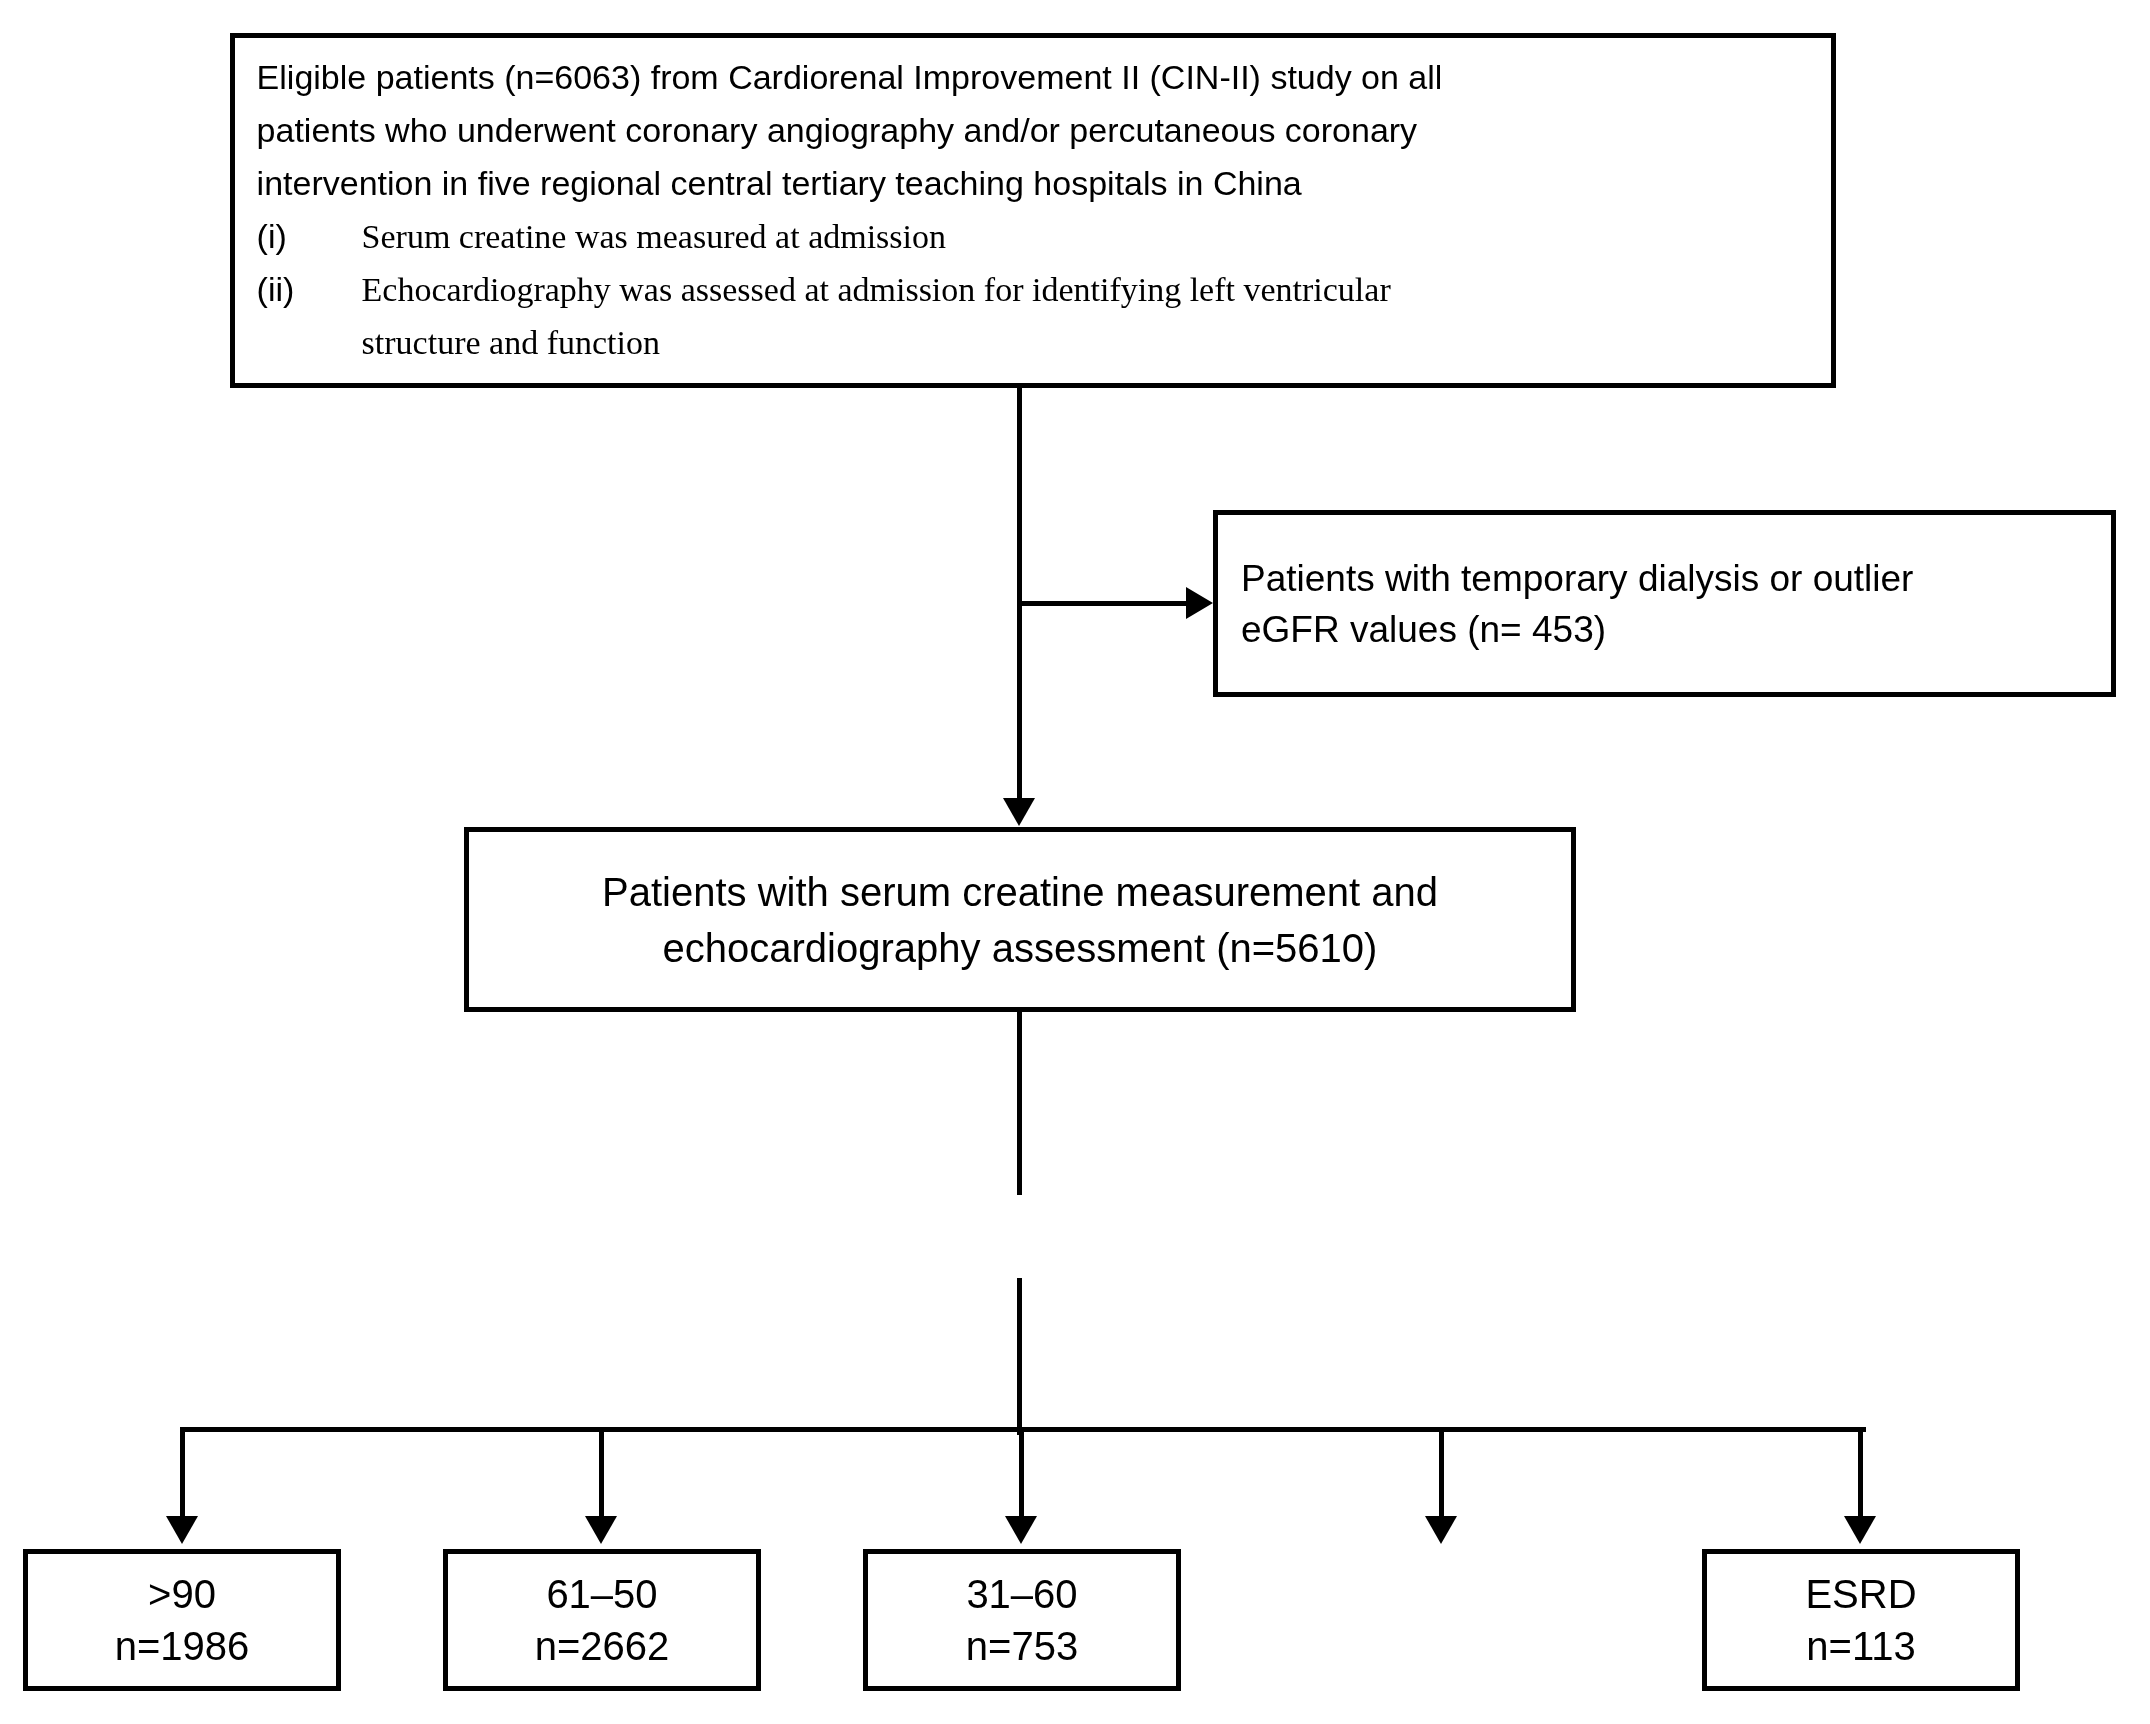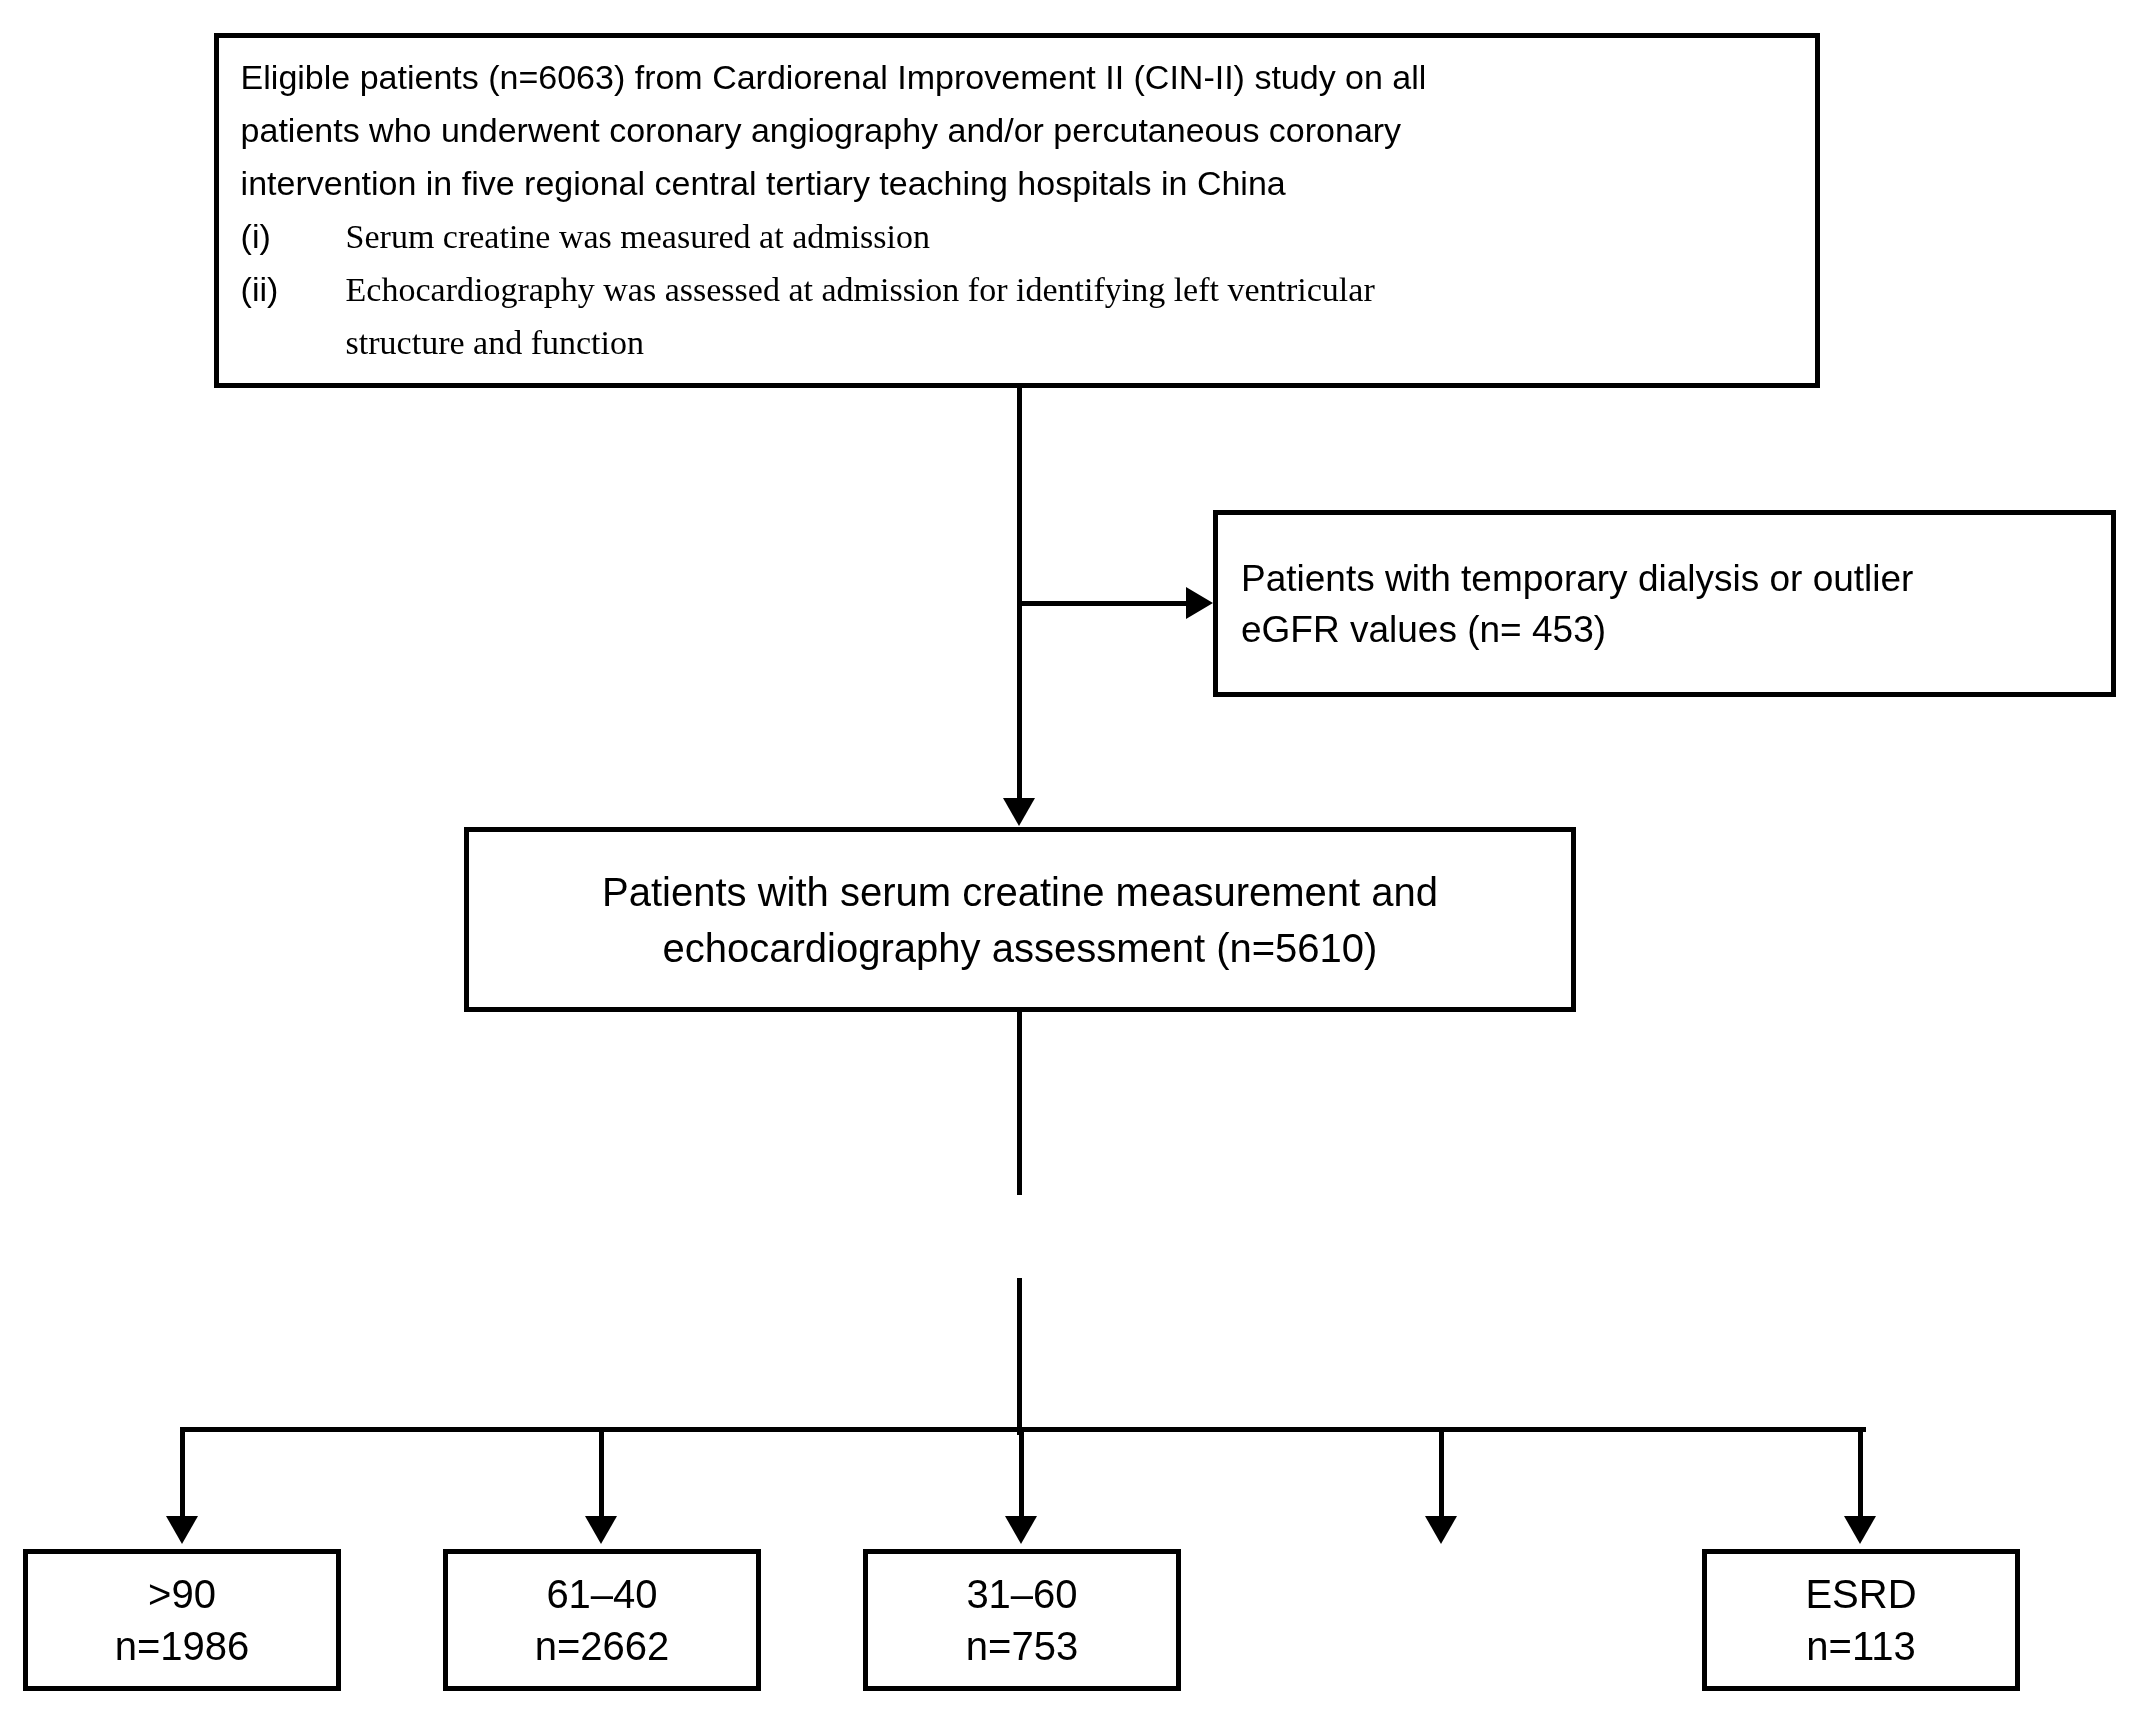--- a/index.html
+++ b/index.html
@@ -16,21 +16,21 @@
     color: #000000;
   }
   .box {
     position: absolute;
     box-sizing: border-box;
     border: 5.8px solid #000000;
     background: #ffffff;
   }
   
   .top-box {
-    left: 214px; top: 33px;
+    left: 230px; top: 33px;
     width: 1606px; height: 355px;
     padding: 13.3px 20px 0 21.6px;
     font-size: 34px;
     line-height: 53px;
   }
   .top-box .para-line { white-space: nowrap; }
   .list-row { display: flex; }
   .list-marker { flex: 0 0 105px; }
   .list-text { flex: 1 1 auto; font-family: Liberation Serif, serif; }
   .list-text .para-line { white-space: nowrap; }
@@ -155,21 +155,21 @@
 
   <div class="line v-line" style="left:1858px; top:1430px; height:87px;"></div>
   <div class="arrowhead-down" style="left:1844px; top:1516px;"></div>
 
   <div class="box category-box" style="left:23px;">
     <div>&gt;90</div>
     <div>n=1986</div>
   </div>
 
   <div class="box category-box" style="left:443px;">
-    <div>61–40</div>
+    <div>61–50</div>
     <div>n=2662</div>
   </div>
 
   <div class="box category-box" style="left:863px;">
     <div>31–60</div>
     <div>n=753</div>
   </div>
 
 
   <div class="box category-box" style="left:1702px;">

